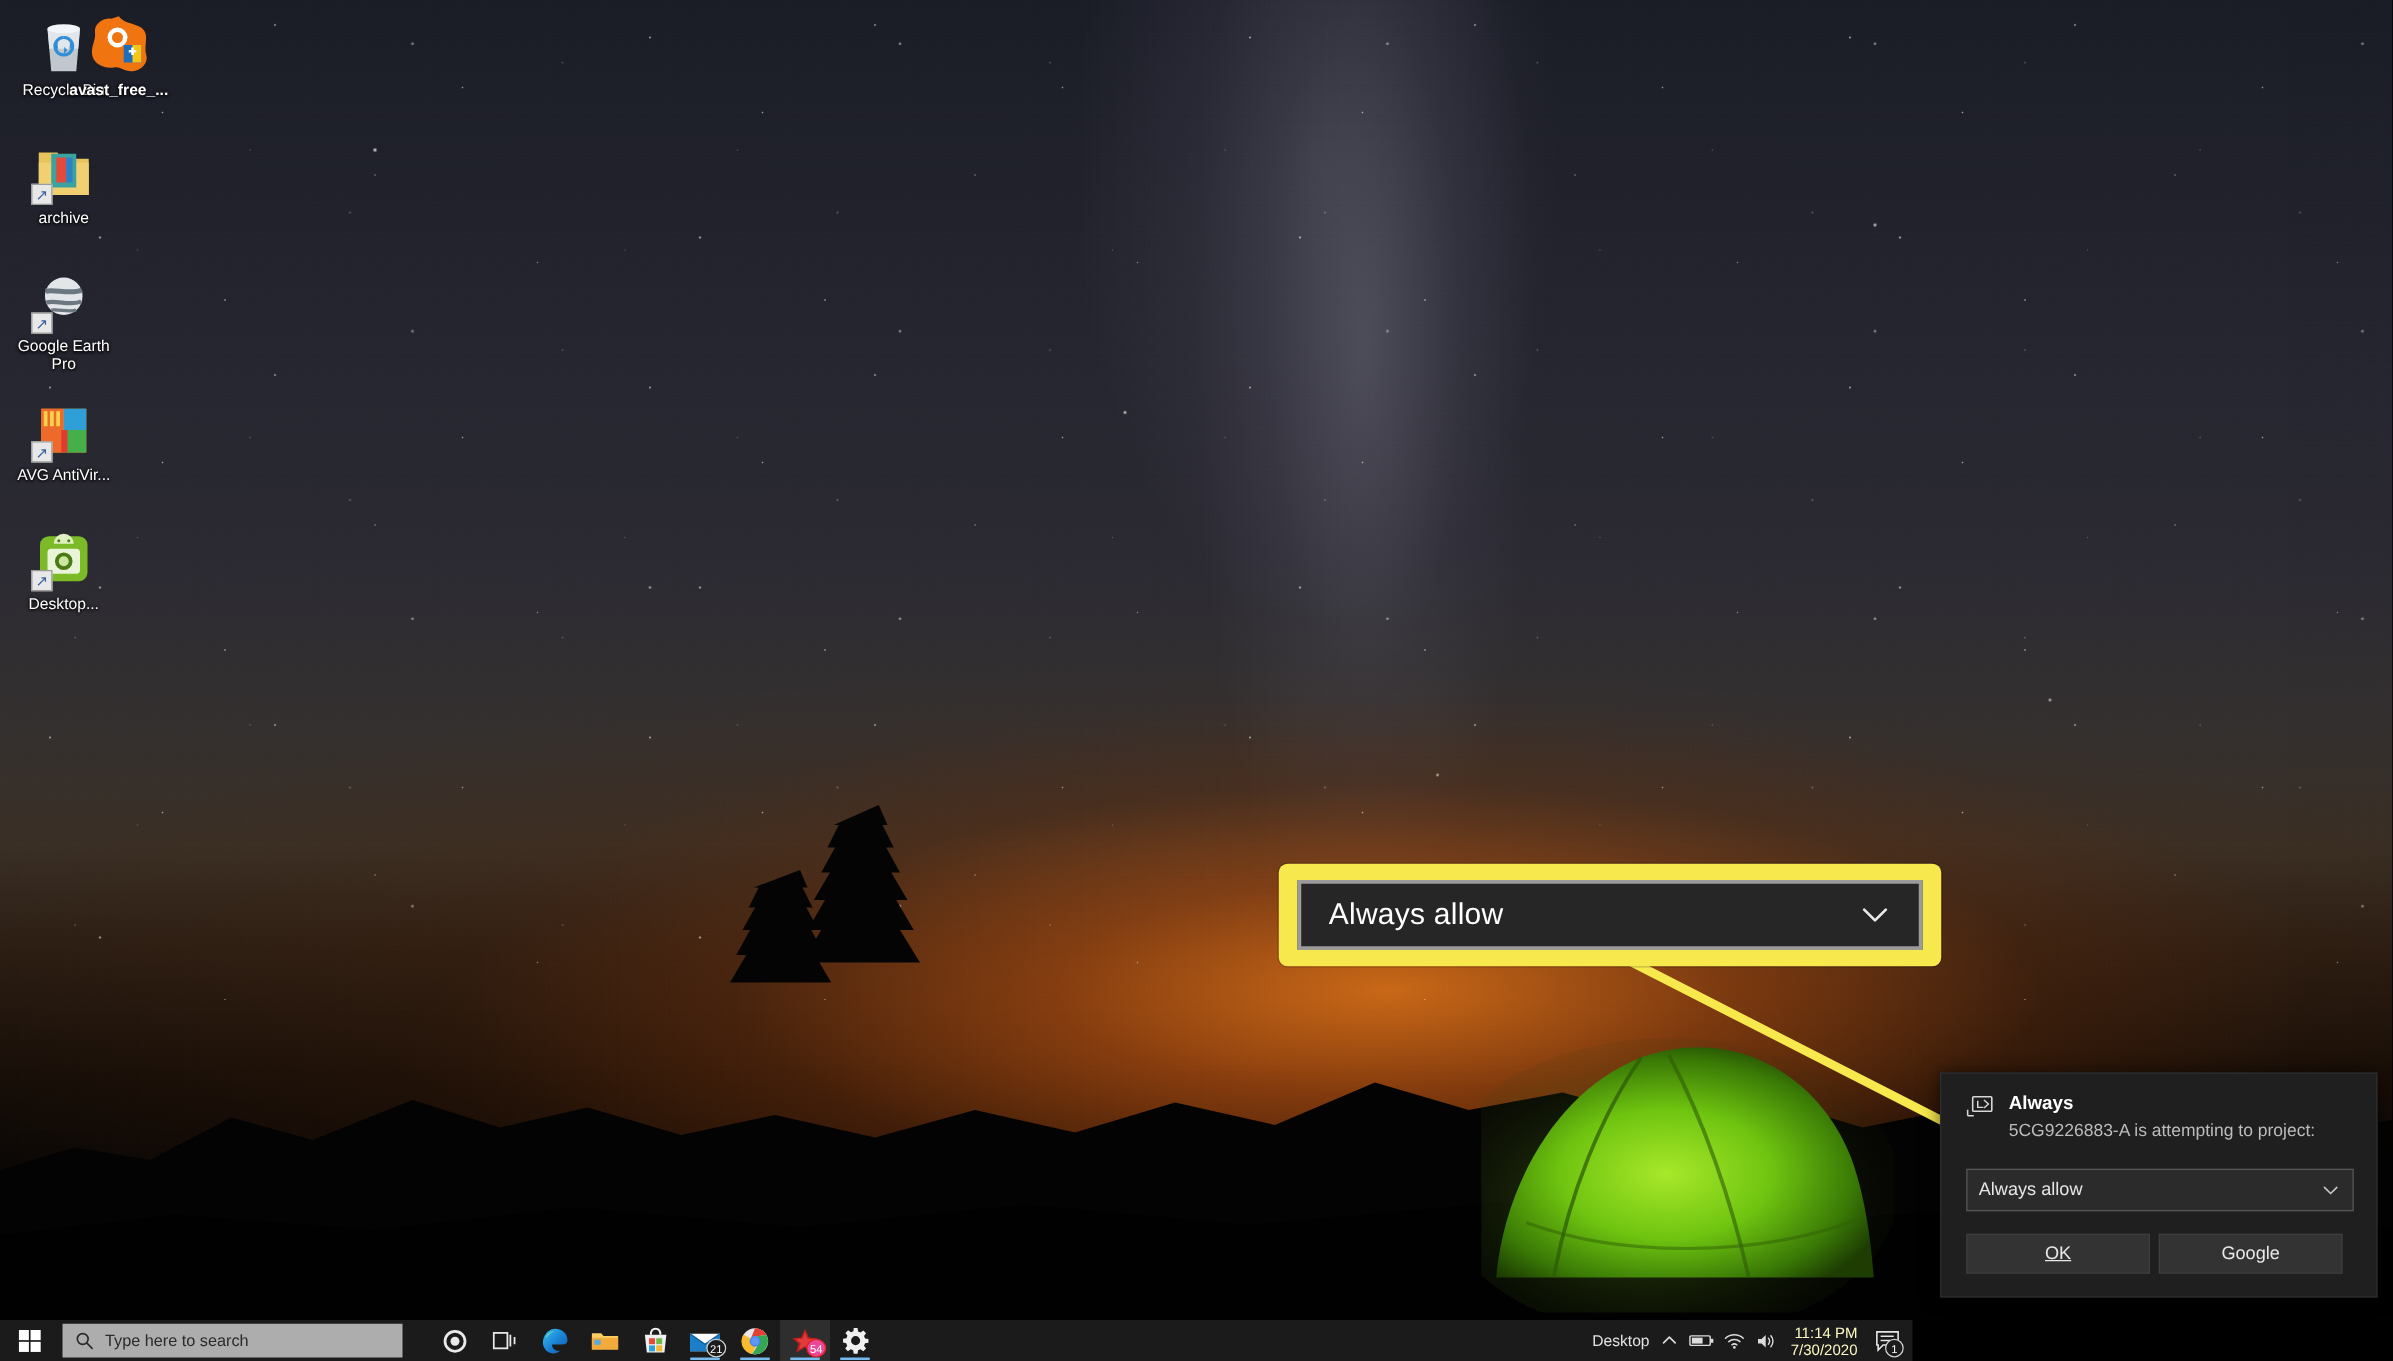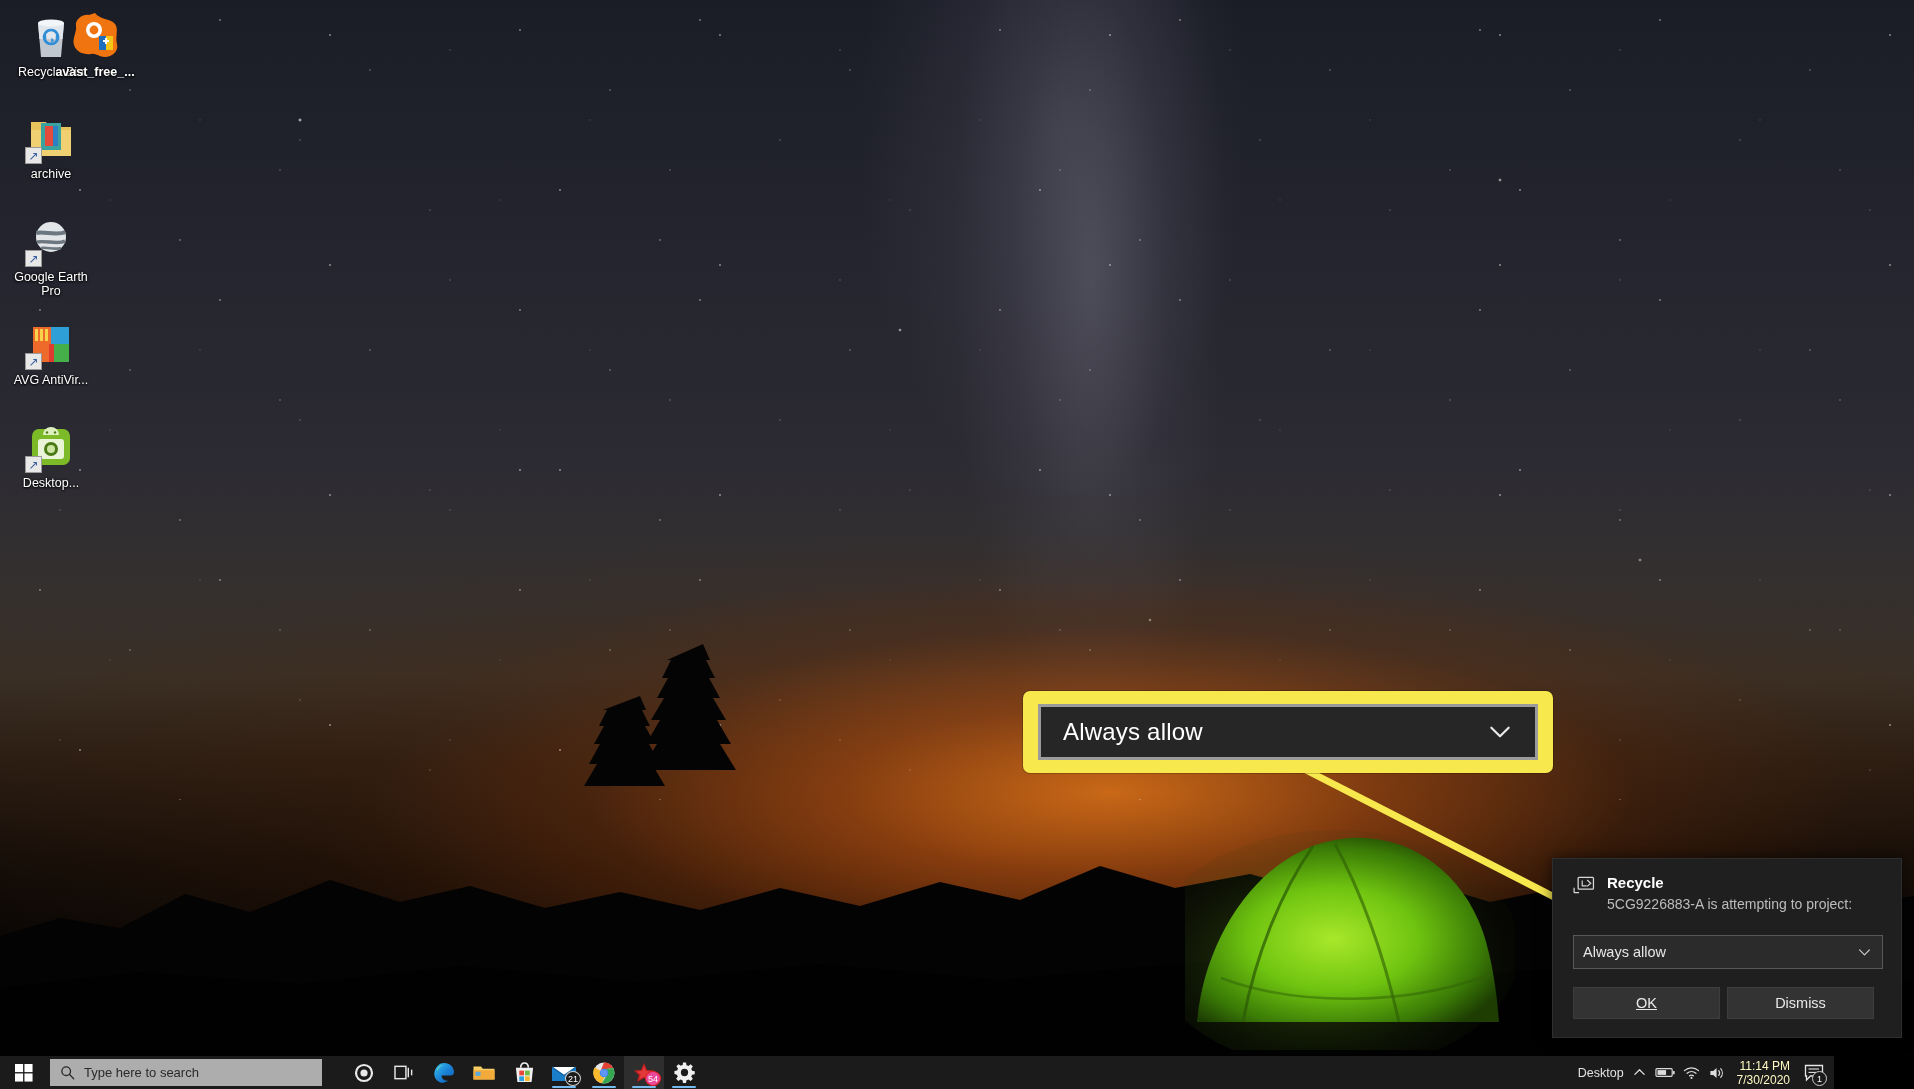--- a/index.html
+++ b/index.html
@@ -132,21 +132,21 @@
     position:absolute; top:128px; height:32px; width:147px;
     background:#333333; border:1px solid #3d3d3d;
     display:flex; align-items:center; justify-content:center;
     font-size:14.5px; color:#e8e8e8;
   }
   #btn-ok { left:20px;text-decoration:underline; }
   #btn-dismiss { left:174px; }
 
   
   #taskbar {
-    position:absolute; left:0; bottom:0; width:1834px; height:33px;
+    position:absolute; left:0; bottom:0; width:1530px; height:33px;
     background:#1b1b1b; display:flex; align-items:center;
   }
   #start-btn { width:48px; height:33px; display:flex; align-items:center; justify-content:center; }
   #search-box {
     width:272px; height:27px; margin-left:2px; background:#adadad;
     display:flex; align-items:center; padding:0 10px;
   }
   #search-ph { font-size:13px; color:#2a2a2a; margin-left:9px; }
   .tb-item {
     width:40px; height:33px; display:flex; align-items:center; justify-content:center;
@@ -289,33 +289,33 @@
   </div>
 
   <div id="toast">
     <div id="toast-head">
       <svg id="cast-icon" viewBox="0 0 24 20">
         <rect x="5.5" y="1.5" width="17" height="13" rx="1" stroke="#d8d8d8" stroke-width="1.4" fill="none"></rect>
         <path d="M1,18.5 L1,13 M1,18.5 L6.5,18.5" stroke="#d8d8d8" stroke-width="1.4" fill="none"></path>
         <path d="M10,5 L10,11 L15,11" stroke="#d8d8d8" stroke-width="1.3" fill="none"></path>
         <path d="M15.5,4.5 L19.5,8 L15.5,11.5" stroke="#d8d8d8" stroke-width="1.3" fill="none"></path>
       </svg>
-      <span id="toast-title">Recycle</span>
+      <span id="toast-title">Always</span>
     </div>
     <div id="toast-sub">5CG9226883-A is attempting to project:</div>
 
     <div id="toast-select">
       <span id="toast-select-text">Always allow</span>
       <svg id="toast-select-chev" viewBox="0 0 24 24">
         <path d="M5 9 L12 16 L19 9" stroke="#c9c9c9" stroke-width="1.8" fill="none" stroke-linecap="round" stroke-linejoin="round"></path>
       </svg>
     </div>
 
     <div class="toast-btn" id="btn-ok">OK</div>
-    <div class="toast-btn" id="btn-dismiss">Dismiss</div>
+    <div class="toast-btn" id="btn-dismiss">Google</div>
   </div>
 
   <div id="taskbar">
 
     <div id="start-btn">
       <svg viewBox="0 0 20 20" width="18" height="18">
         <rect x="0" y="0" width="9" height="9" fill="#ffffff"></rect>
         <rect x="10.5" y="0" width="9" height="9" fill="#ffffff"></rect>
         <rect x="0" y="10.5" width="9" height="9" fill="#ffffff"></rect>
         <rect x="10.5" y="10.5" width="9" height="9" fill="#ffffff"></rect>

